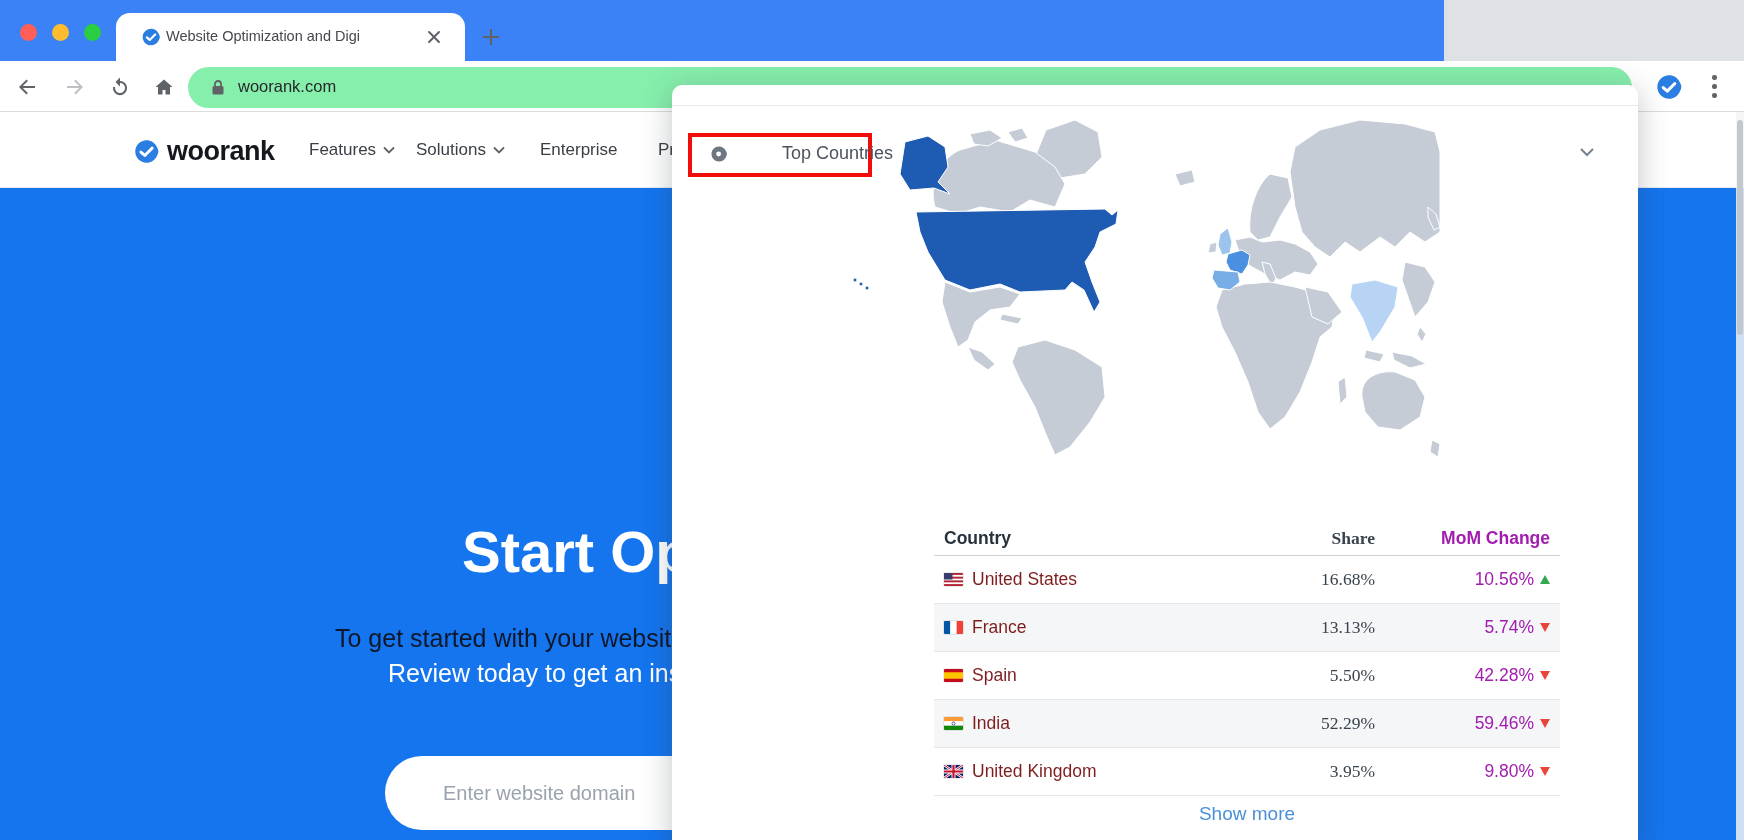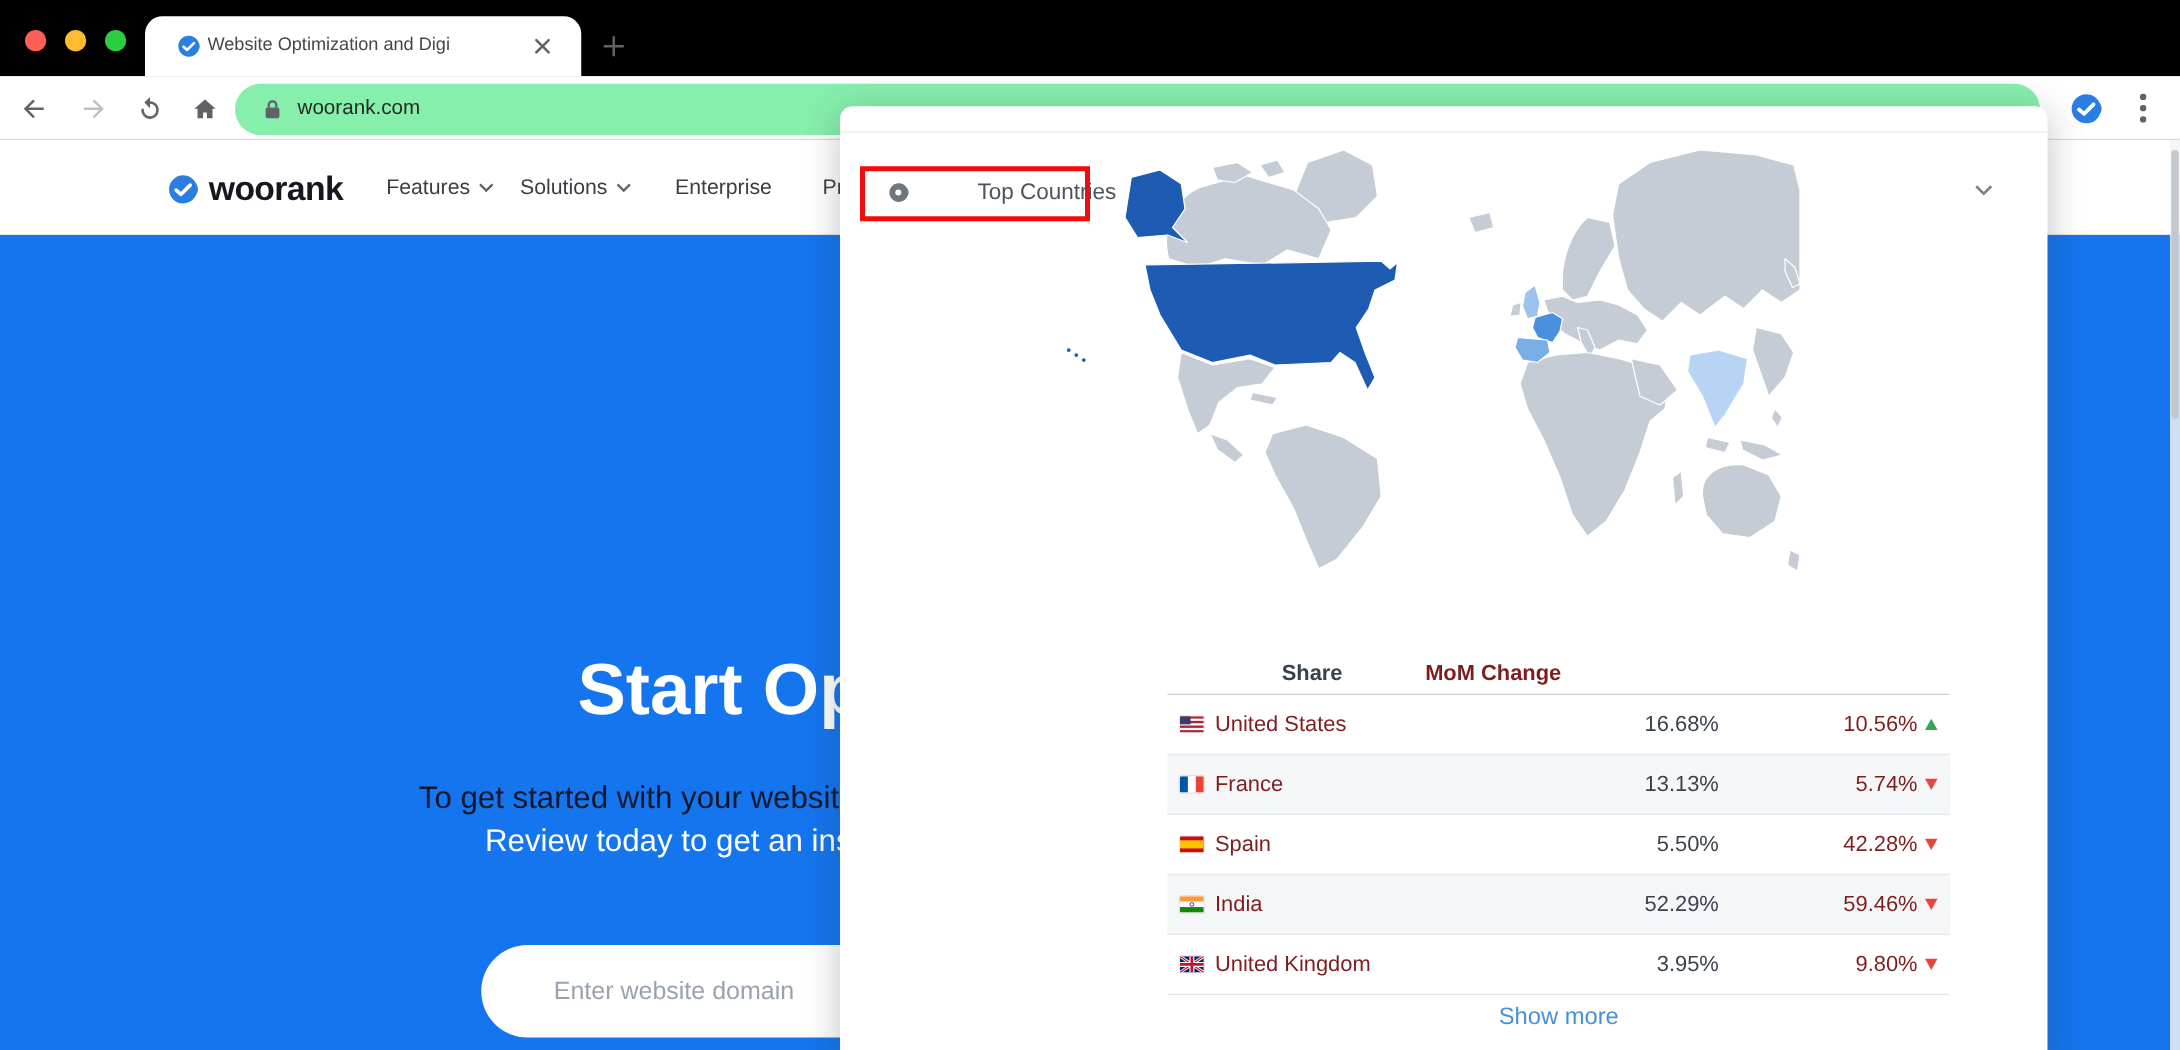--- a/index.html
+++ b/index.html
@@ -2,21 +2,21 @@
 <html><head>
 <meta charset="utf-8">
 <style>
   * { margin:0; padding:0; box-sizing:border-box; }
   html,body { width:1744px; height:840px; overflow:hidden; background:#dee1e6;
               font-family:"Liberation Sans", sans-serif; }
   .abs { position:absolute; }
   #stage { position:relative; width:1744px; height:840px; }
 
   
-  #tabstrip { left:0; top:0; width:1744px; height:61px; background:#000000; }
+  #tabstrip { left:0; top:0; width:1444px; height:61px; background:#3b82f6; }
   .traffic { top:24px; width:17px; height:17px; border-radius:50%; }
   #tl-close{ left:20px; background:#ff5f57; }
   #tl-min  { left:52px; background:#febc2e; }
   #tl-max  { left:84px; background:#2ace42; }
   #tab { left:116px; top:13px; width:349px; height:48px; background:#fff;
          border-radius:14px 14px 0 0; }
   #tab-favicon { left:25px; top:14px; width:20px; height:20px; }
   #tab-title { left:50px; top:15px; width:258px; height:20px; overflow:hidden;
                font-size:14.5px; color:#45474d; white-space:nowrap; }
   #tab-close { left:308px; top:14px; width:20px; height:20px; cursor:pointer; }
@@ -71,22 +71,22 @@
   #worldmap { left:178px; top:27px; width:590px; height:347px; }
 
   
   #tc-table { left:262px; top:437px; width:626px; }
   .t-head { display:flex; align-items:center; height:34px; border-bottom:1px solid #ccd1d7;
             font-weight:700; font-size:17.5px; color:#26323c; padding:0 10px; }
   .t-row  { display:flex; align-items:center; height:48px; border-bottom:1px solid #e4e7ea;
             font-size:17.5px; padding:0 10px; }
   .t-row:nth-child(odd) { background:#f5f6f8; }
   .col-country { flex:1; display:flex; align-items:center; }
-  .col-share { width:130px; text-align:right; color:#39434d; }
-  .col-mom { width:175px; text-align:right; color:#7f1d1d; display:flex; justify-content:flex-end; align-items:center;}
+  .col-share { width:130px; text-align:right; color:#39434d;font-family:Liberation Serif, serif; }
+  .col-mom { width:175px; text-align:right; color:#a21caf; display:flex; justify-content:flex-end; align-items:center;}
   .country-link { color:#7f1d1d; margin-left:9px; cursor:pointer; }
   .flag { width:19px; height:13px; border-radius:1px; box-shadow:0 0 0 1px rgba(0,0,0,.08); flex:none;}
   .trend { width:0; height:0; display:inline-block; margin-left:6px; }
   .trend.up { border-left:5px solid transparent; border-right:5px solid transparent; border-bottom:9px solid #2fa84f; }
   .trend.down { border-left:5px solid transparent; border-right:5px solid transparent; border-top:9px solid #e8453c; }
   #show-more { left:262px; top:718px; width:626px; text-align:center; font-size:19px;
                color:#4a90d9; cursor:pointer; }
 </style>
 </head>
 <body>
@@ -235,20 +235,21 @@
         <circle fill="#1e5bb2" cx="17" cy="176" r="2"></circle>
         <path fill="#9cc3ee" d="M370 122 378 116 382 130 380 141 372 143 368 133Z"></path>
         <path fill="#4a90e0" d="M378 142 392 138 400 143 398 153 392 162 380 158 376 150Z"></path>
         <path fill="#79ade6" d="M364 158 388 160 390 170 380 178 368 176 362 166Z"></path>
         <path fill="#b7d4f4" d="M502 172 525 168 548 175 545 195 530 220 522 230 512 205 500 185Z"></path>
       </g>
     </svg>
 
     <div id="tc-table" class="abs">
       <div class="t-head">
+        <div class="col-country">Country</div>
         <div class="col-share">Share</div>
         <div class="col-mom">MoM Change</div>
       </div>
 
       <div class="t-row">
         <div class="col-country">
           <svg class="flag" viewBox="0 0 19 13">
             <rect width="19" height="13" fill="#fff"></rect>
             <g fill="#b22234">
                 <rect y="0" width="19" height="1.9"></rect>

